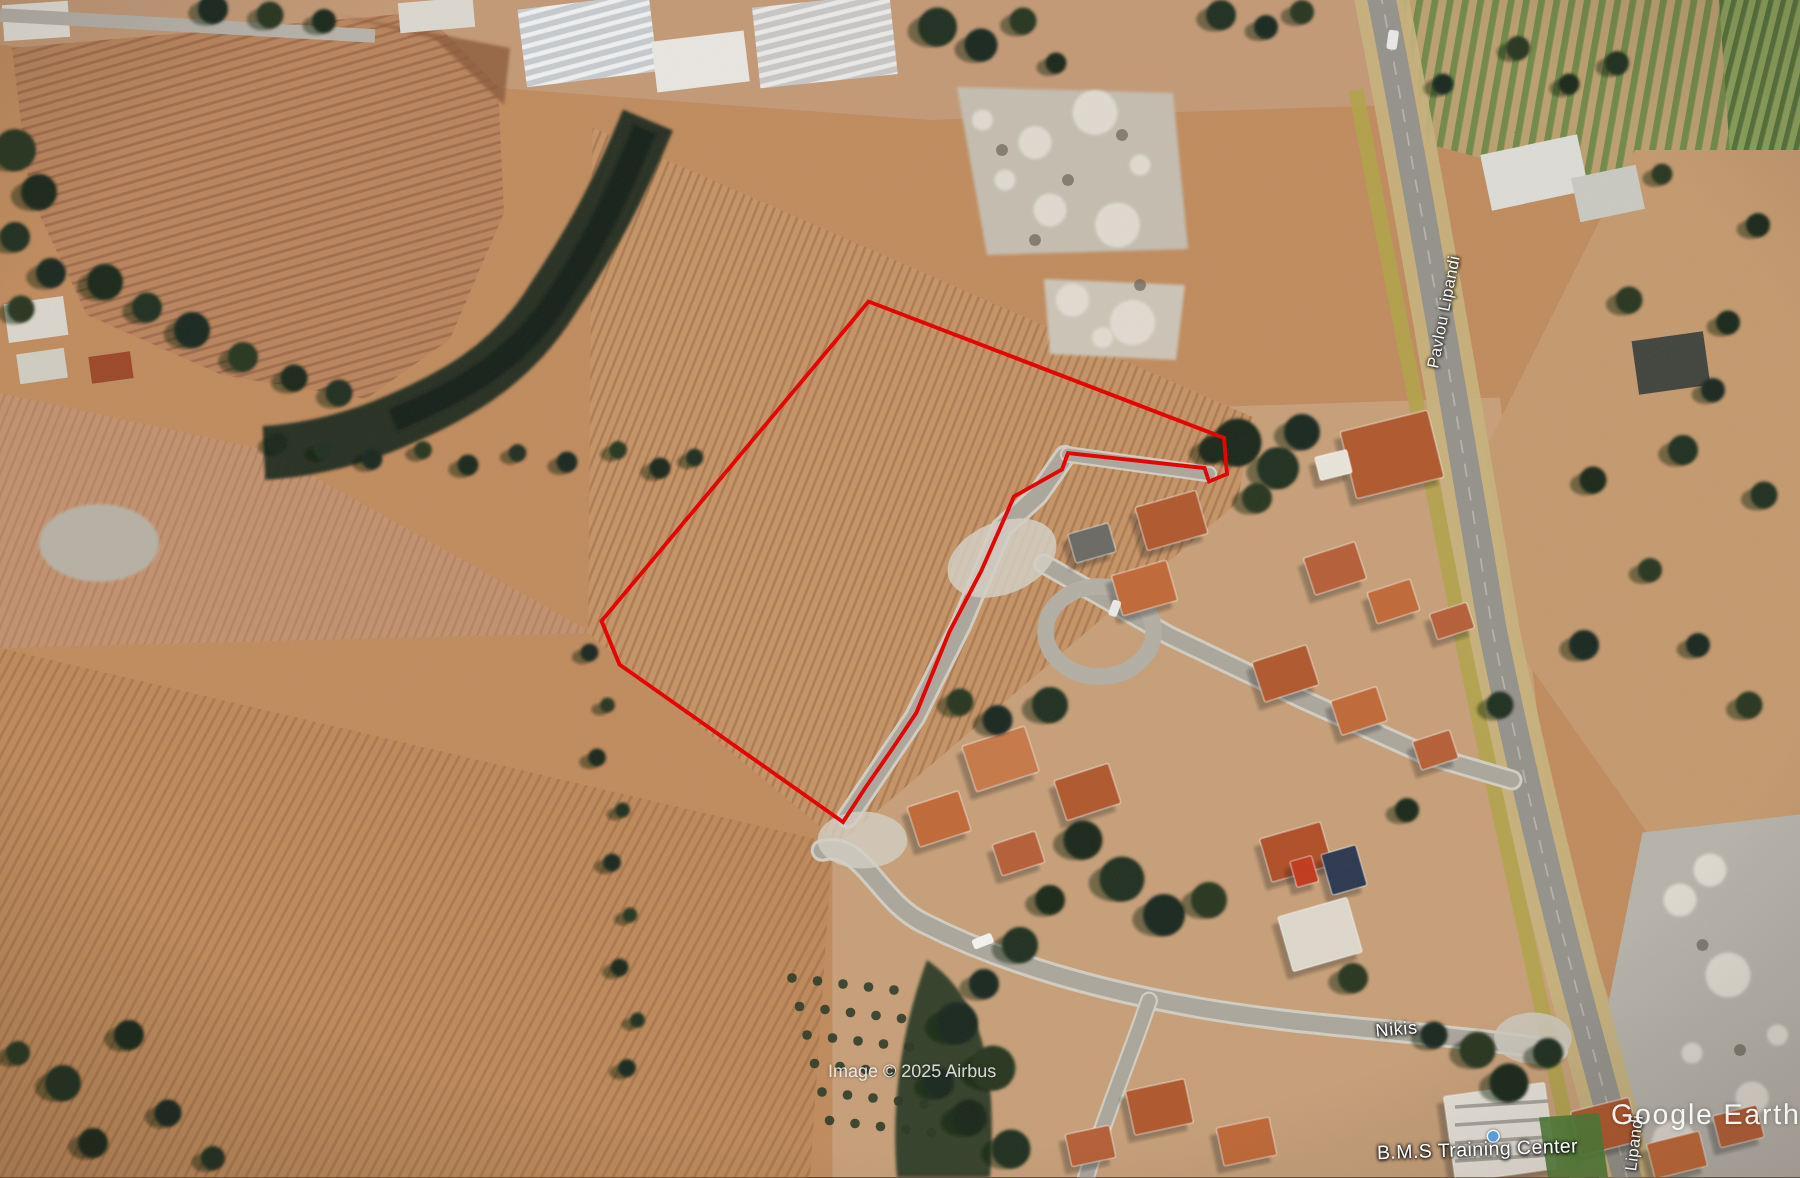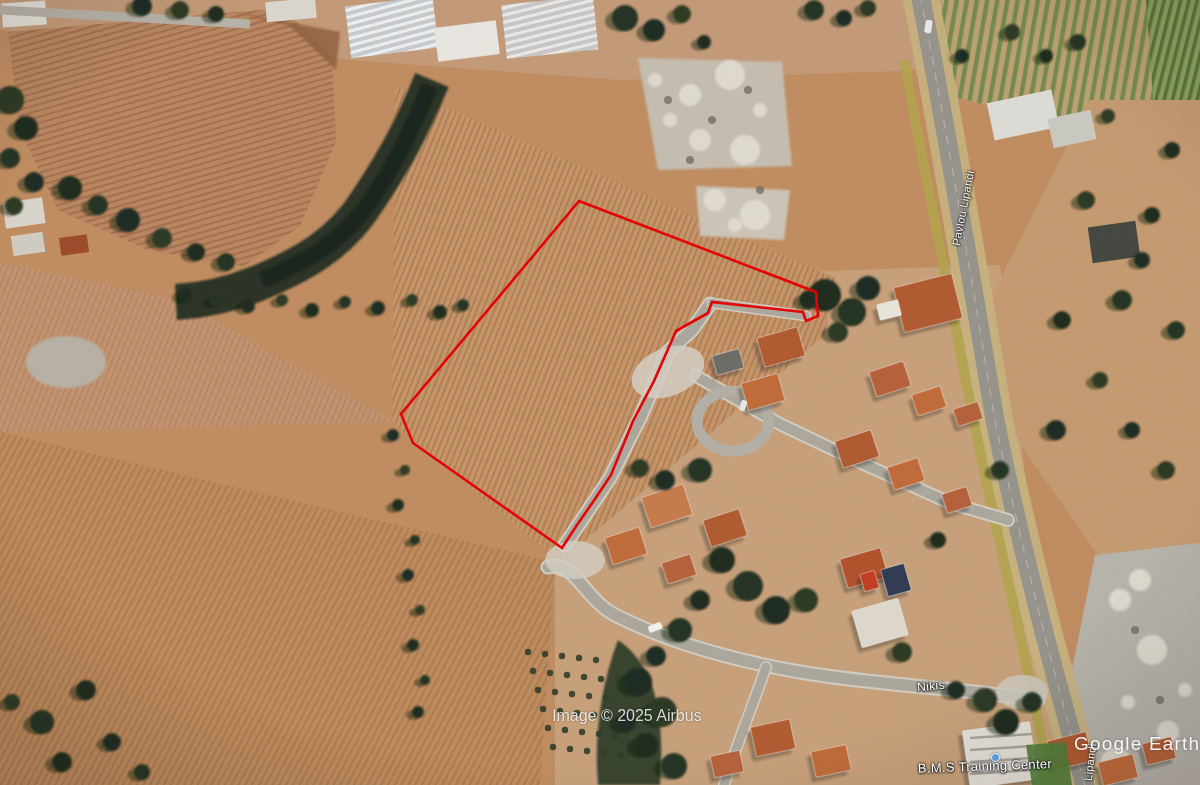--- a/index.html
+++ b/index.html
@@ -18,21 +18,21 @@
   #lbl-nikis{font-size:12px;letter-spacing:.4px;}
   #lbl-road-top{font-size:11px;letter-spacing:.3px;opacity:.92;}
   #lbl-road-bottom{font-size:11px;letter-spacing:.3px;opacity:.92;}
   #lbl-bms{font-size:13px;letter-spacing:.3px;}
   #poi-dot{
     position:absolute;width:7px;height:7px;border-radius:50%;
     background:#5a9bd8;border:1px solid rgba(255,255,255,.9);
     box-shadow:0 0 2px rgba(0,0,0,.6);
   }
   #lbl-airbus{
-    font-size:16px;color:rgba(255,255,255,.82);
+    font-size:12px;color:rgba(255,255,255,.82);
     text-shadow:0 0 2px rgba(0,0,0,.55);
   }
   #lbl-googleearth{
     font-size:19px;letter-spacing:1.2px;color:rgba(255,255,255,.92);
     text-shadow:0 0 3px rgba(0,0,0,.35);font-weight:400;
   }
 </style>
 </head>
 <body>
 

